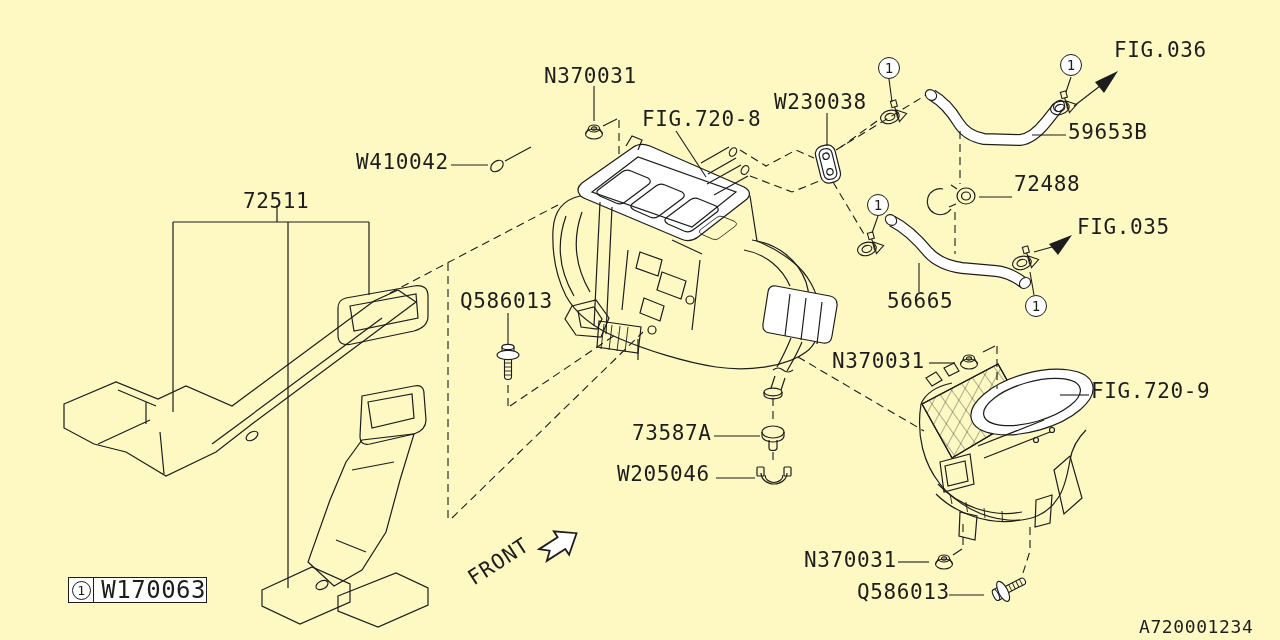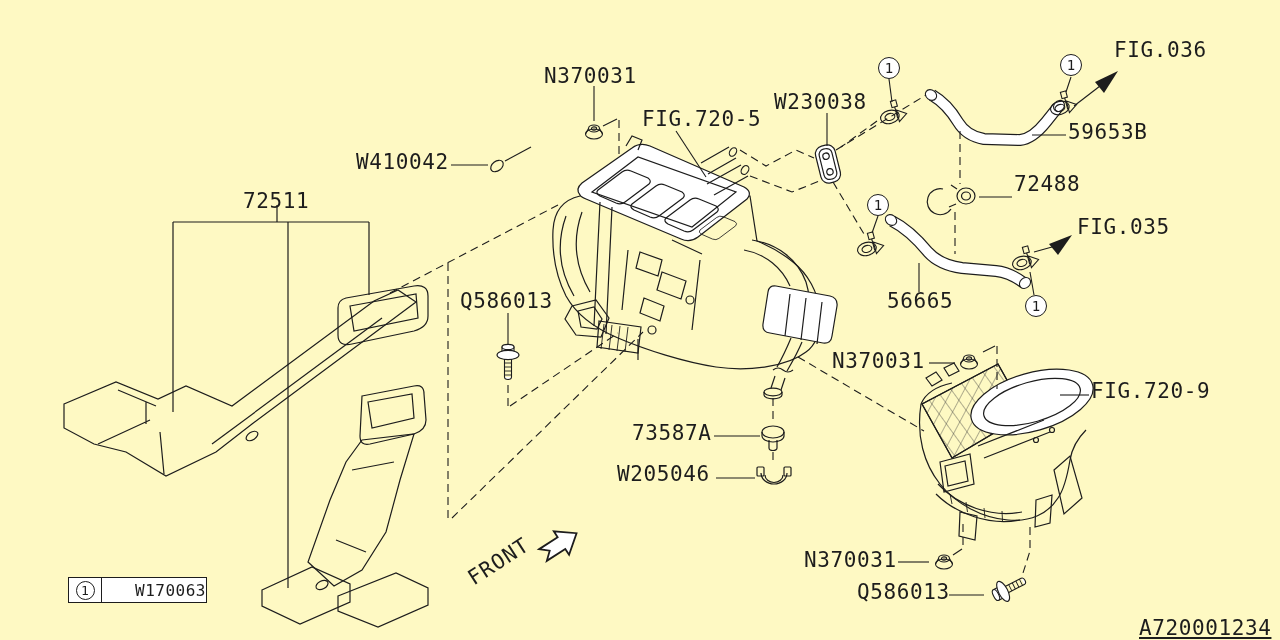--- a/index.html
+++ b/index.html
@@ -9,24 +9,24 @@
   .lbl{position:absolute;font-size:21px;line-height:17px;letter-spacing:.6px;white-space:nowrap;
        color:#1d1d1d;font-weight:400;}
   .circ{position:absolute;width:22px;height:22px;border:1.4px solid #1d1d1d;border-radius:50%;
         font-size:14px;line-height:20px;text-align:center;box-sizing:border-box;background:#fff;}
   .legend{position:absolute;left:68px;top:577px;width:139px;height:26px;border:1.4px solid #1d1d1d;
           display:flex;align-items:center;box-sizing:border-box;background:#fff;}
   .legend .cell1{width:33px;height:100%;border-right:1.4px solid #1d1d1d;display:flex;
                  align-items:center;justify-content:center;box-sizing:border-box;}
   .legend .mini{width:19px;height:19px;border:1.3px solid #1d1d1d;border-radius:50%;font-size:13px;
                 line-height:17px;text-align:center;box-sizing:border-box;}
-  .legend .cell2{flex:1;font-size:16px;letter-spacing:.5px;padding-left:7px;text-align:right;}
+  .legend .cell2{flex:1;font-size:24px;letter-spacing:.5px;padding-left:7px;text-align:right;}
   .front{position:absolute;left:470px;top:568px;font-size:21px;letter-spacing:1px;
          transform:rotate(-33deg);transform-origin:0 50%;}
-  .docnum{position:absolute;left:1139px;top:616px;font-size:21px;letter-spacing:.6px;text-decoration:underline;}
+  .docnum{position:absolute;left:1139px;top:616px;font-size:18px;letter-spacing:.6px;}
 </style>
 </head>
 <body>
 
 <div class="stage">
 
 <svg width="1280" height="640" viewBox="0 0 1280 640">
   <defs>
     <pattern id="hatchA" width="11" height="11" patternUnits="userSpaceOnUse" patternTransform="rotate(28)">
       <line x1="0" y1="0" x2="0" y2="11" stroke="#3a3a3a" stroke-width="0.8"></line>
@@ -245,21 +245,21 @@
     <polygon points="1118,71 1095,82 1104,93"></polygon>
     <polygon points="1072,235 1049,244 1058,255"></polygon>
   </g>
 
   <g transform="translate(543,555) rotate(-33)">
     <path d="M0,-7 L22,-7 L22,-14 L40,0 L22,14 L22,7 L0,7 L8,0 Z" fill="#fff" stroke="#1d1d1d" stroke-width="1.8"></path>
   </g>
 </svg>
 
 <div class="lbl" style="left:544px;top:68px">N370031</div>
-<div class="lbl" style="left:642px;top:111px">FIG.720-5</div>
+<div class="lbl" style="left:642px;top:111px">FIG.720-8</div>
 <div class="lbl" style="left:774px;top:94px">W230038</div>
 <div class="lbl" style="left:1114px;top:42px">FIG.036</div>
 <div class="lbl" style="left:1068px;top:124px">59653B</div>
 <div class="lbl" style="left:356px;top:154px">W410042</div>
 <div class="lbl" style="left:243px;top:193px">72511</div>
 <div class="lbl" style="left:1014px;top:176px">72488</div>
 <div class="lbl" style="left:1077px;top:219px">FIG.035</div>
 <div class="lbl" style="left:887px;top:293px">56665</div>
 <div class="lbl" style="left:460px;top:293px">Q586013</div>
 <div class="lbl" style="left:832px;top:353px">N370031</div>

